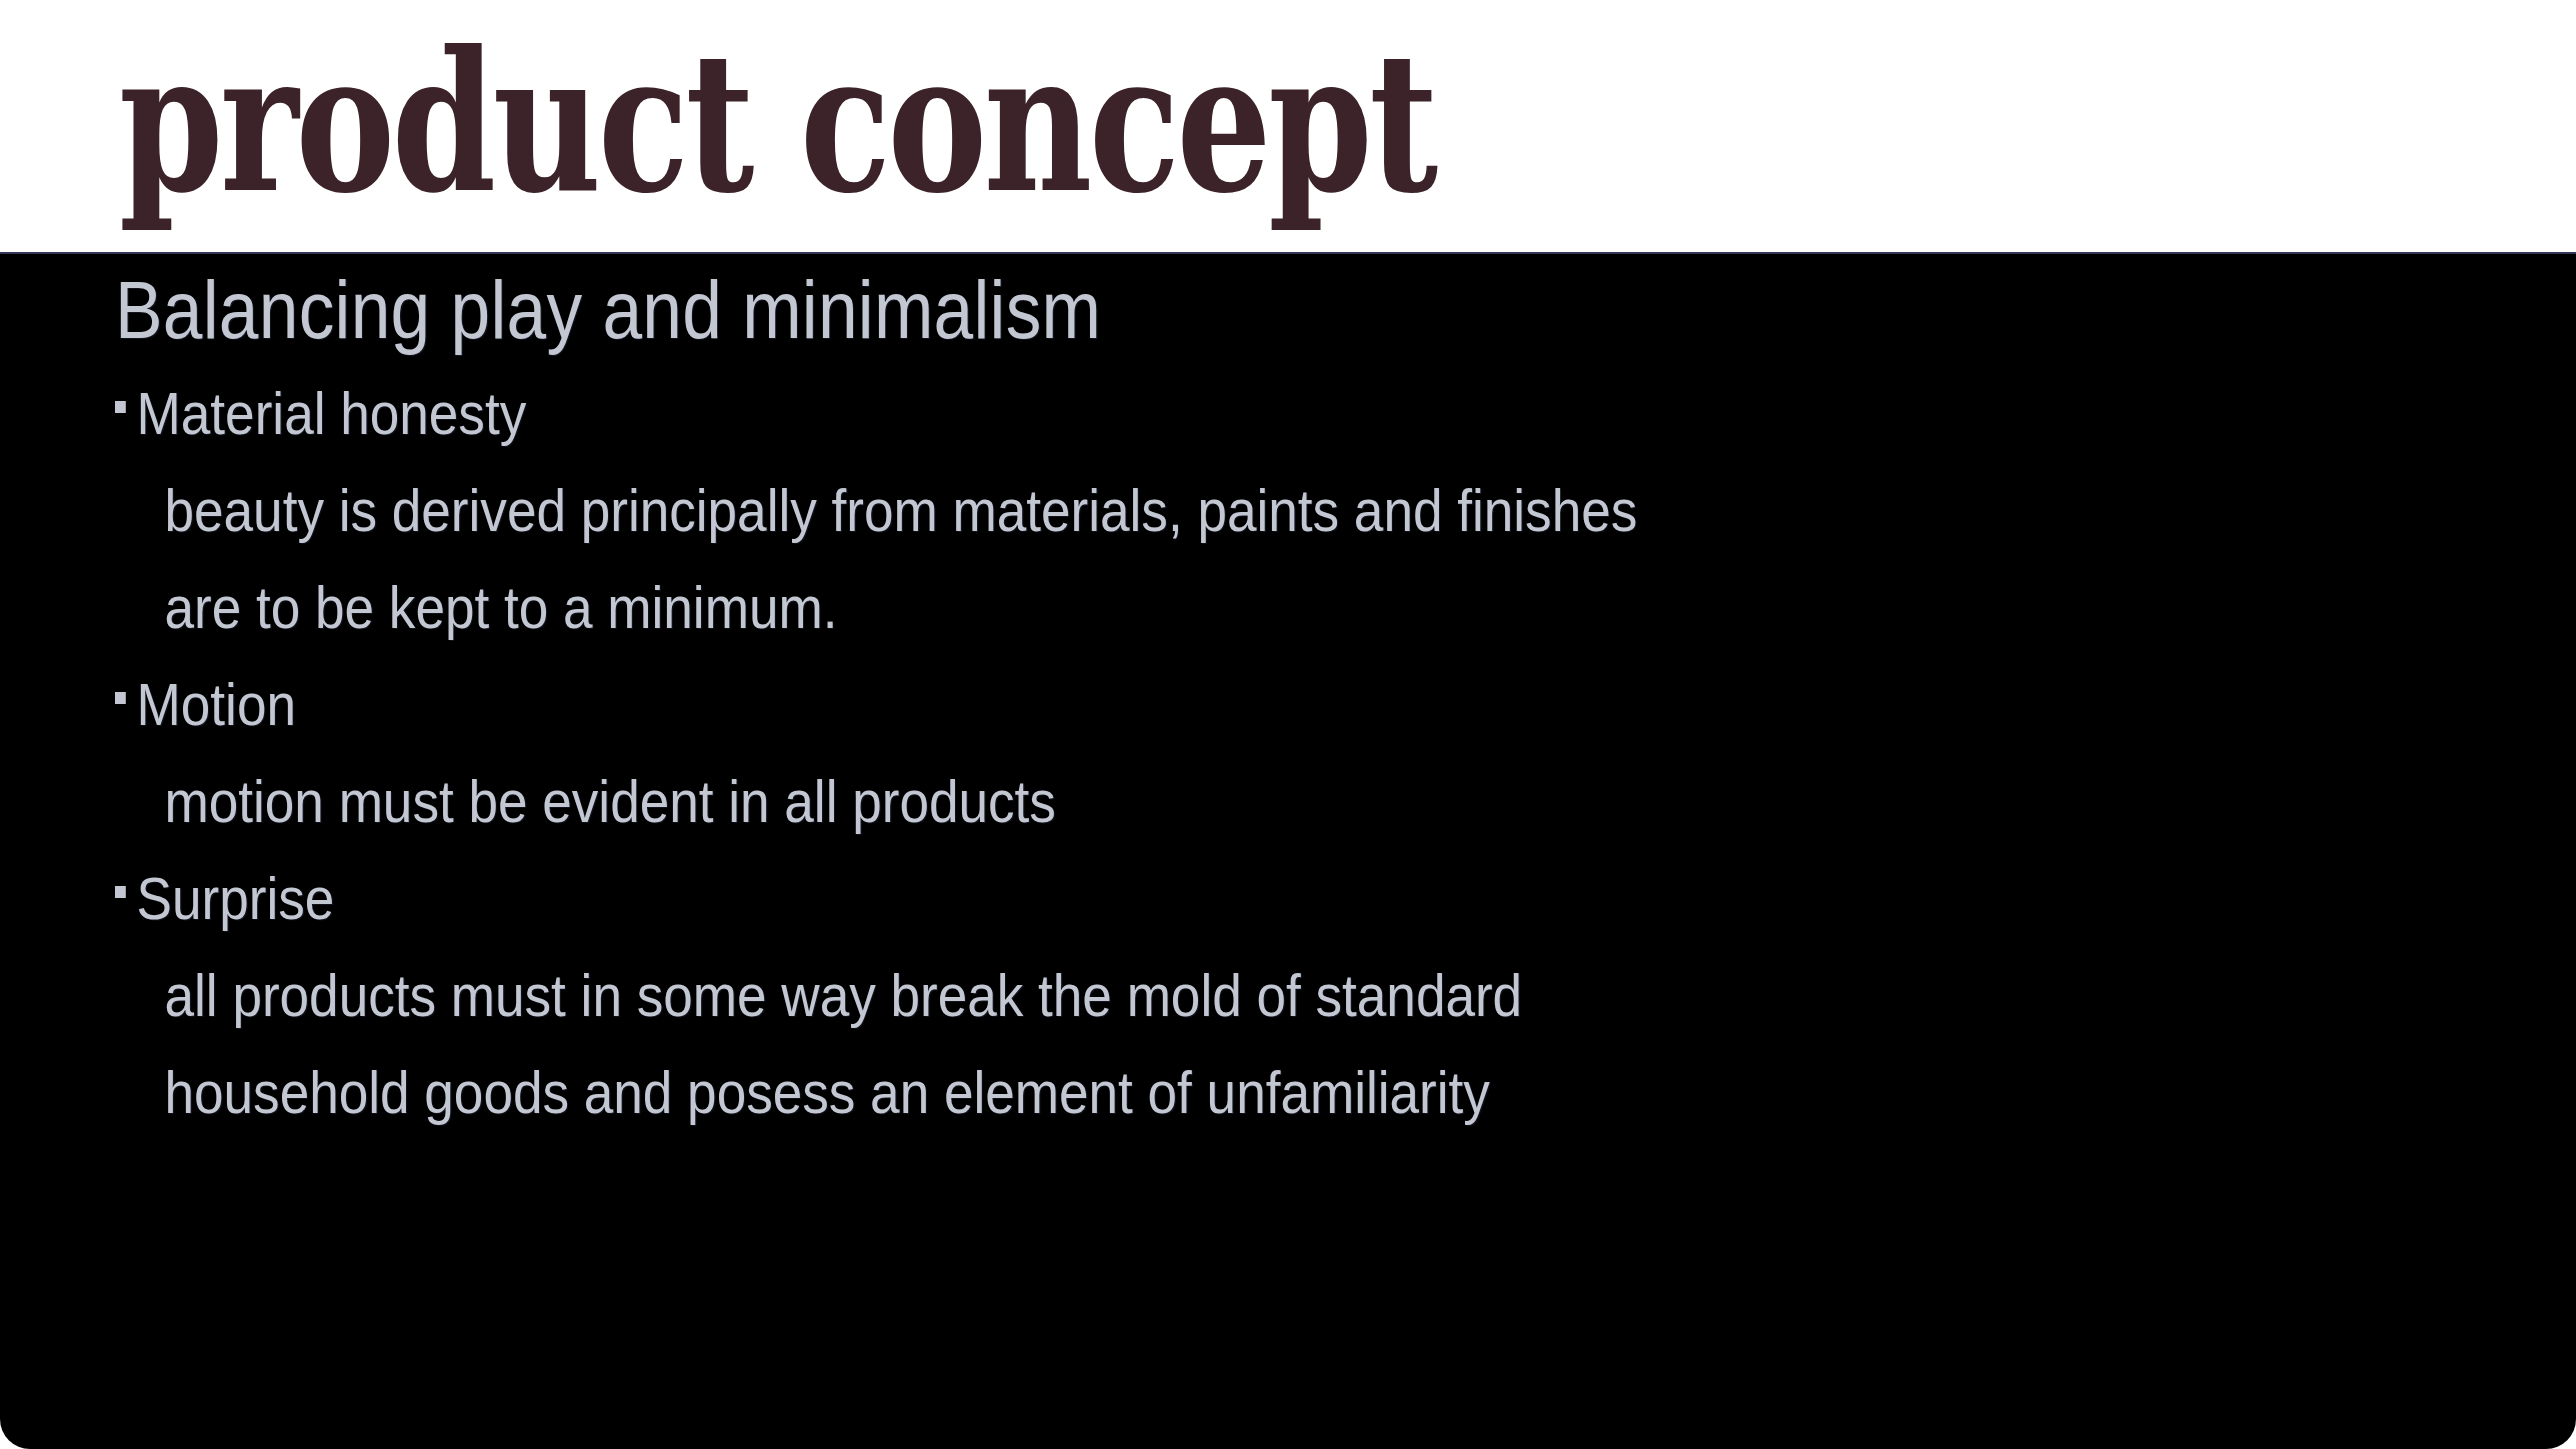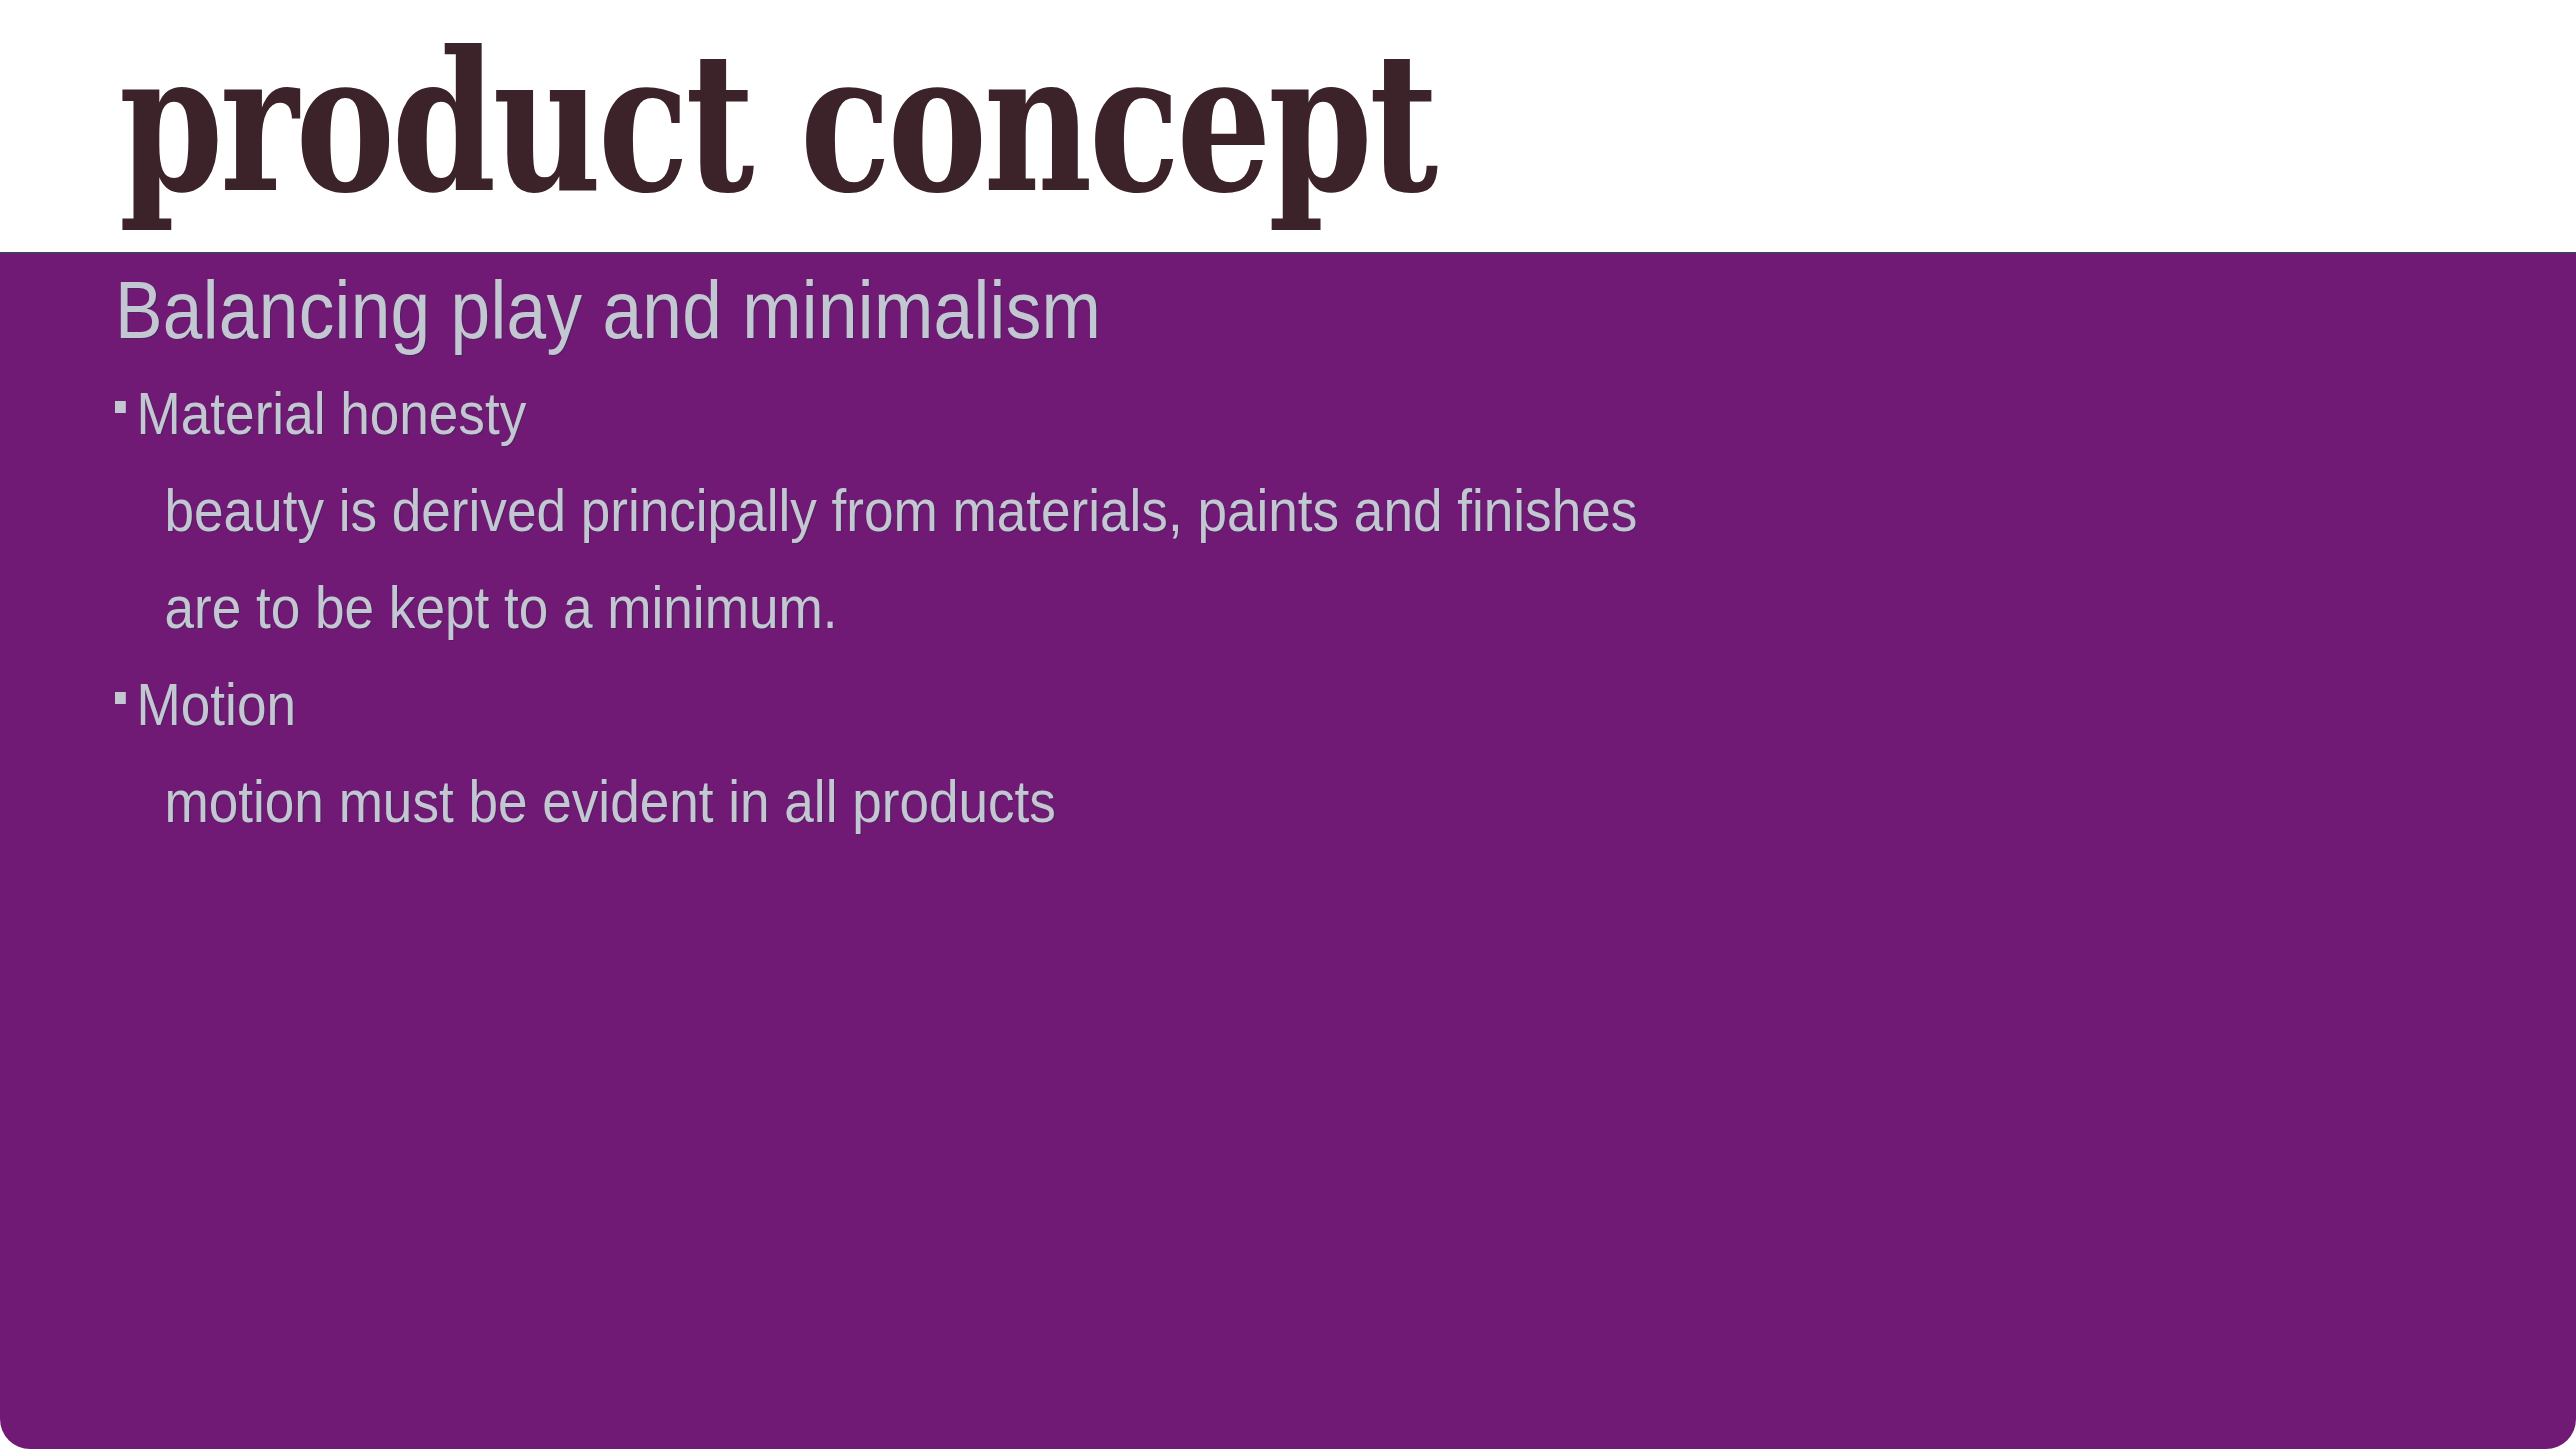--- a/index.html
+++ b/index.html
@@ -48,21 +48,21 @@
     transform-origin: left top;
   }
 
   
   .body-panel {
     position: absolute;
     left: 0;
     top: 252px;
     width: 2576px;
     height: 1197px;
-    background: #701a75;
+    background: #000000;
   }
   .body-panel::before {
     content: "";
     position: absolute;
     left: 0; top: 0;
     width: 100%;
     height: 2px;
     background: #3c4163;
     opacity: 0.85;
   }
@@ -163,19 +163,27 @@
         </li>
 
         <li class="bullet-group">
           <div class="bullet-head">
             <span class="bullet-marker"></span>
             <span>Motion</span>
           </div>
           <div class="bullet-sub">motion must be evident in all products</div>
         </li>
 
+        <li class="bullet-group">
+          <div class="bullet-head">
+            <span class="bullet-marker"></span>
+            <span>Surprise</span>
+          </div>
+          <div class="bullet-sub">all products must in some way break the mold of standard</div>
+          <div class="bullet-sub">household goods and posess an element of unfamiliarity</div>
+        </li>
 
       </ul>
     </div>
   </div>
 
 </div>
 
 
 </body></html>

